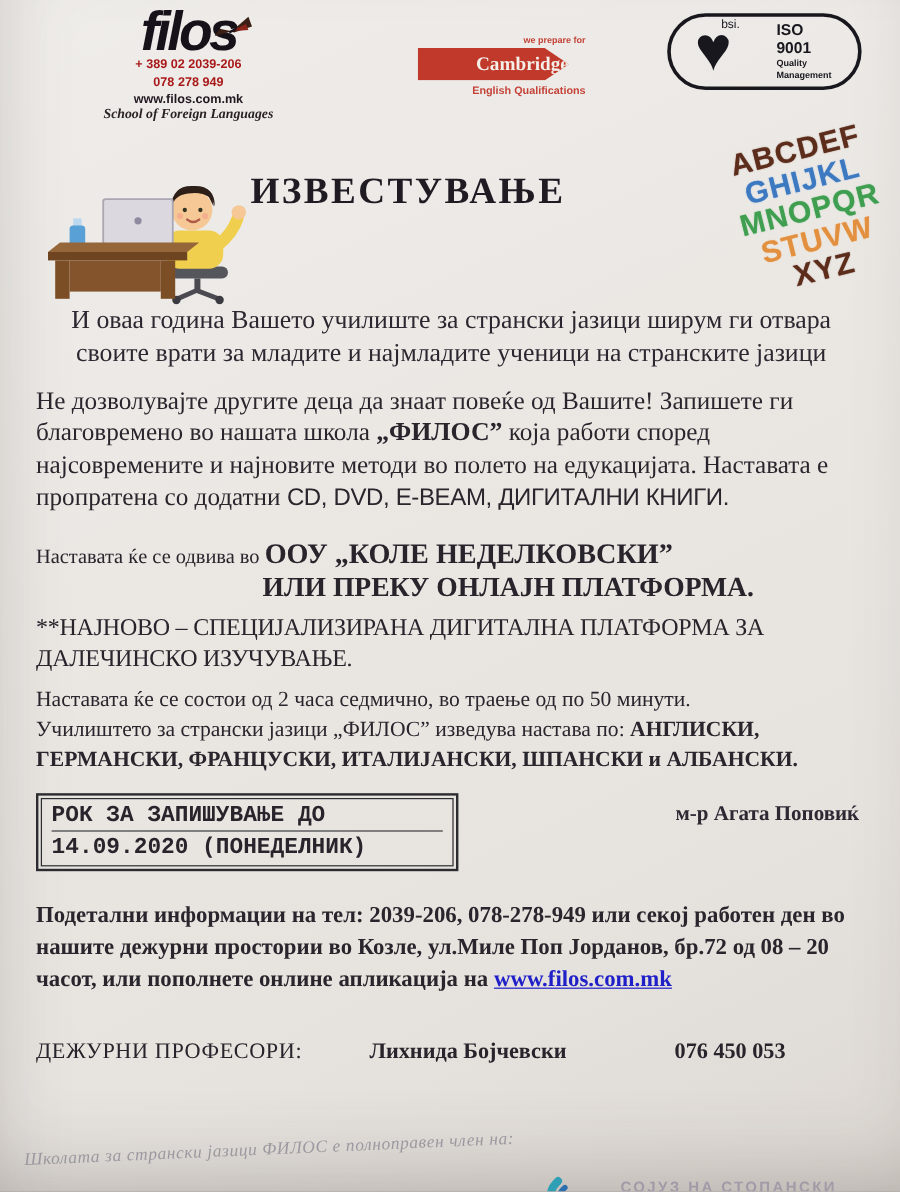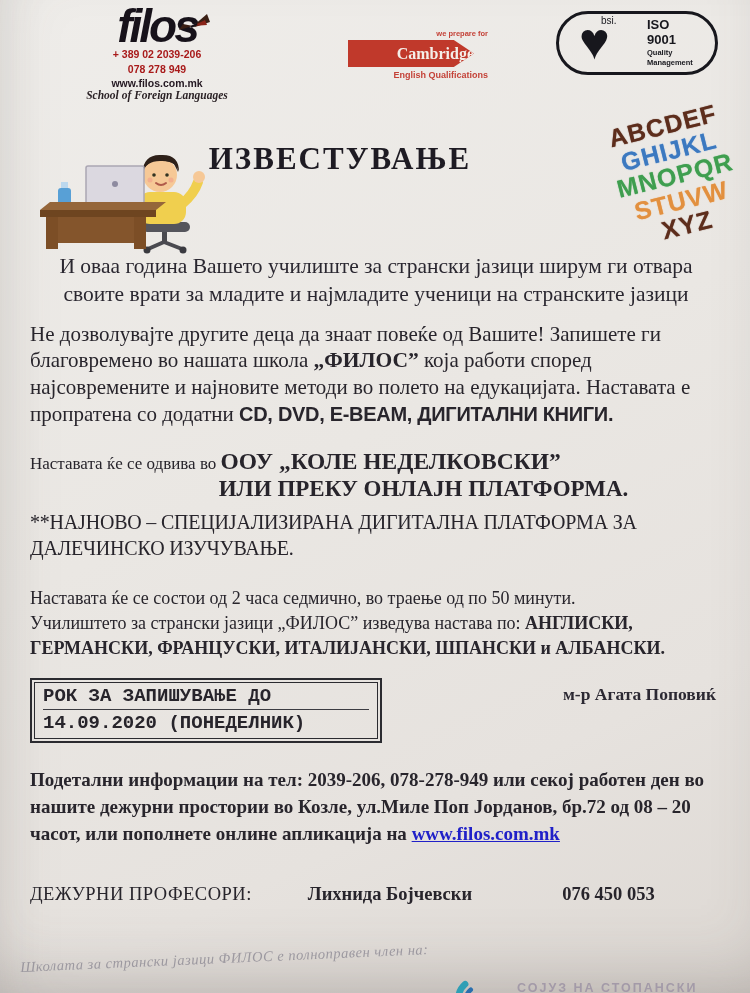--- a/index.html
+++ b/index.html
@@ -39,27 +39,27 @@
     font-size:31px;font-weight:bold;letter-spacing:2px;color:#1e1b23;margin-top:31px;}
   .alphabet{position:absolute;left:606px;top:112px;width:138px;transform:rotate(-14deg);
     font-family:"Liberation Sans",sans-serif;font-weight:bold;text-align:center;line-height:1.02;}
   .alphabet div{font-size:25px;letter-spacing:1px;text-shadow:0 0 2px rgba(255,255,255,.4),0 0 1px currentColor;}
   .clipart{position:absolute;left:34px;top:146px;}
   
   .column{position:absolute;left:30px;right:28px;top:252px;}
   .intro{max-width:645px;margin:0 auto;text-align:center;font-size:21.5px;line-height:1.32;color:#2a2730;}
   .enroll{margin-top:12px;font-size:21px;line-height:1.26;color:#28252c;}
   .enroll b.schoolname{font-size:21.5px;}
-  .extras{font-family:"Liberation Sans",sans-serif;font-weight:bold;font-size:20px;letter-spacing:-.3px;}
+  .extras{font-family:"Liberation Sans",sans-serif;font-weight:normal;font-size:20px;letter-spacing:-.3px;}
   .venue{margin-top:10px;}
   .venue-l1{font-size:17px;}
   .venue-l1 b{font-size:23.5px;text-align:center;}
   .venue-l2{font-size:23px;font-weight:bold;text-align:center;padding-left:95px;margin-top:1px;}
   .venue-l3{font-size:20px;margin-top:7px;line-height:1.3;letter-spacing:-.2px;}
-  .details{margin-top:25px;font-size:18px;line-height:1.38;color:#28252c;}
+  .details{margin-top:8px;font-size:18px;line-height:1.38;color:#28252c;}
   .deadline-row{display:flex;margin-top:17px;align-items:flex-start;}
   .deadline-box{border:2px solid #2b2b30;padding:2px;width:352px;box-sizing:border-box;}
   .deadline-inner{border:1.2px solid #2b2b30;padding:2px 8px 4px 8px;font-family:Liberation Mono, monospace;}
   .deadline-l1{font-size:19px;font-weight:bold;border-bottom:1.4px solid #3c3c42;padding-bottom:2px;}
   .deadline-l2{font-size:19px;font-weight:bold;padding-top:2px;}
   .signature{margin-left:auto;margin-right:6px;margin-top:6px;font-size:17.5px;font-weight:bold;color:#2c2933;}
   .contact{margin-top:24px;font-size:19px;font-weight:bold;line-height:1.42;color:#28252c;}
   .contact a{color:#2020c8;text-decoration:underline;}
   .professors{display:flex;margin-top:36px;font-size:18.5px;align-items:baseline;}
   .prof-label{font-weight:normal;letter-spacing:.5px;}

